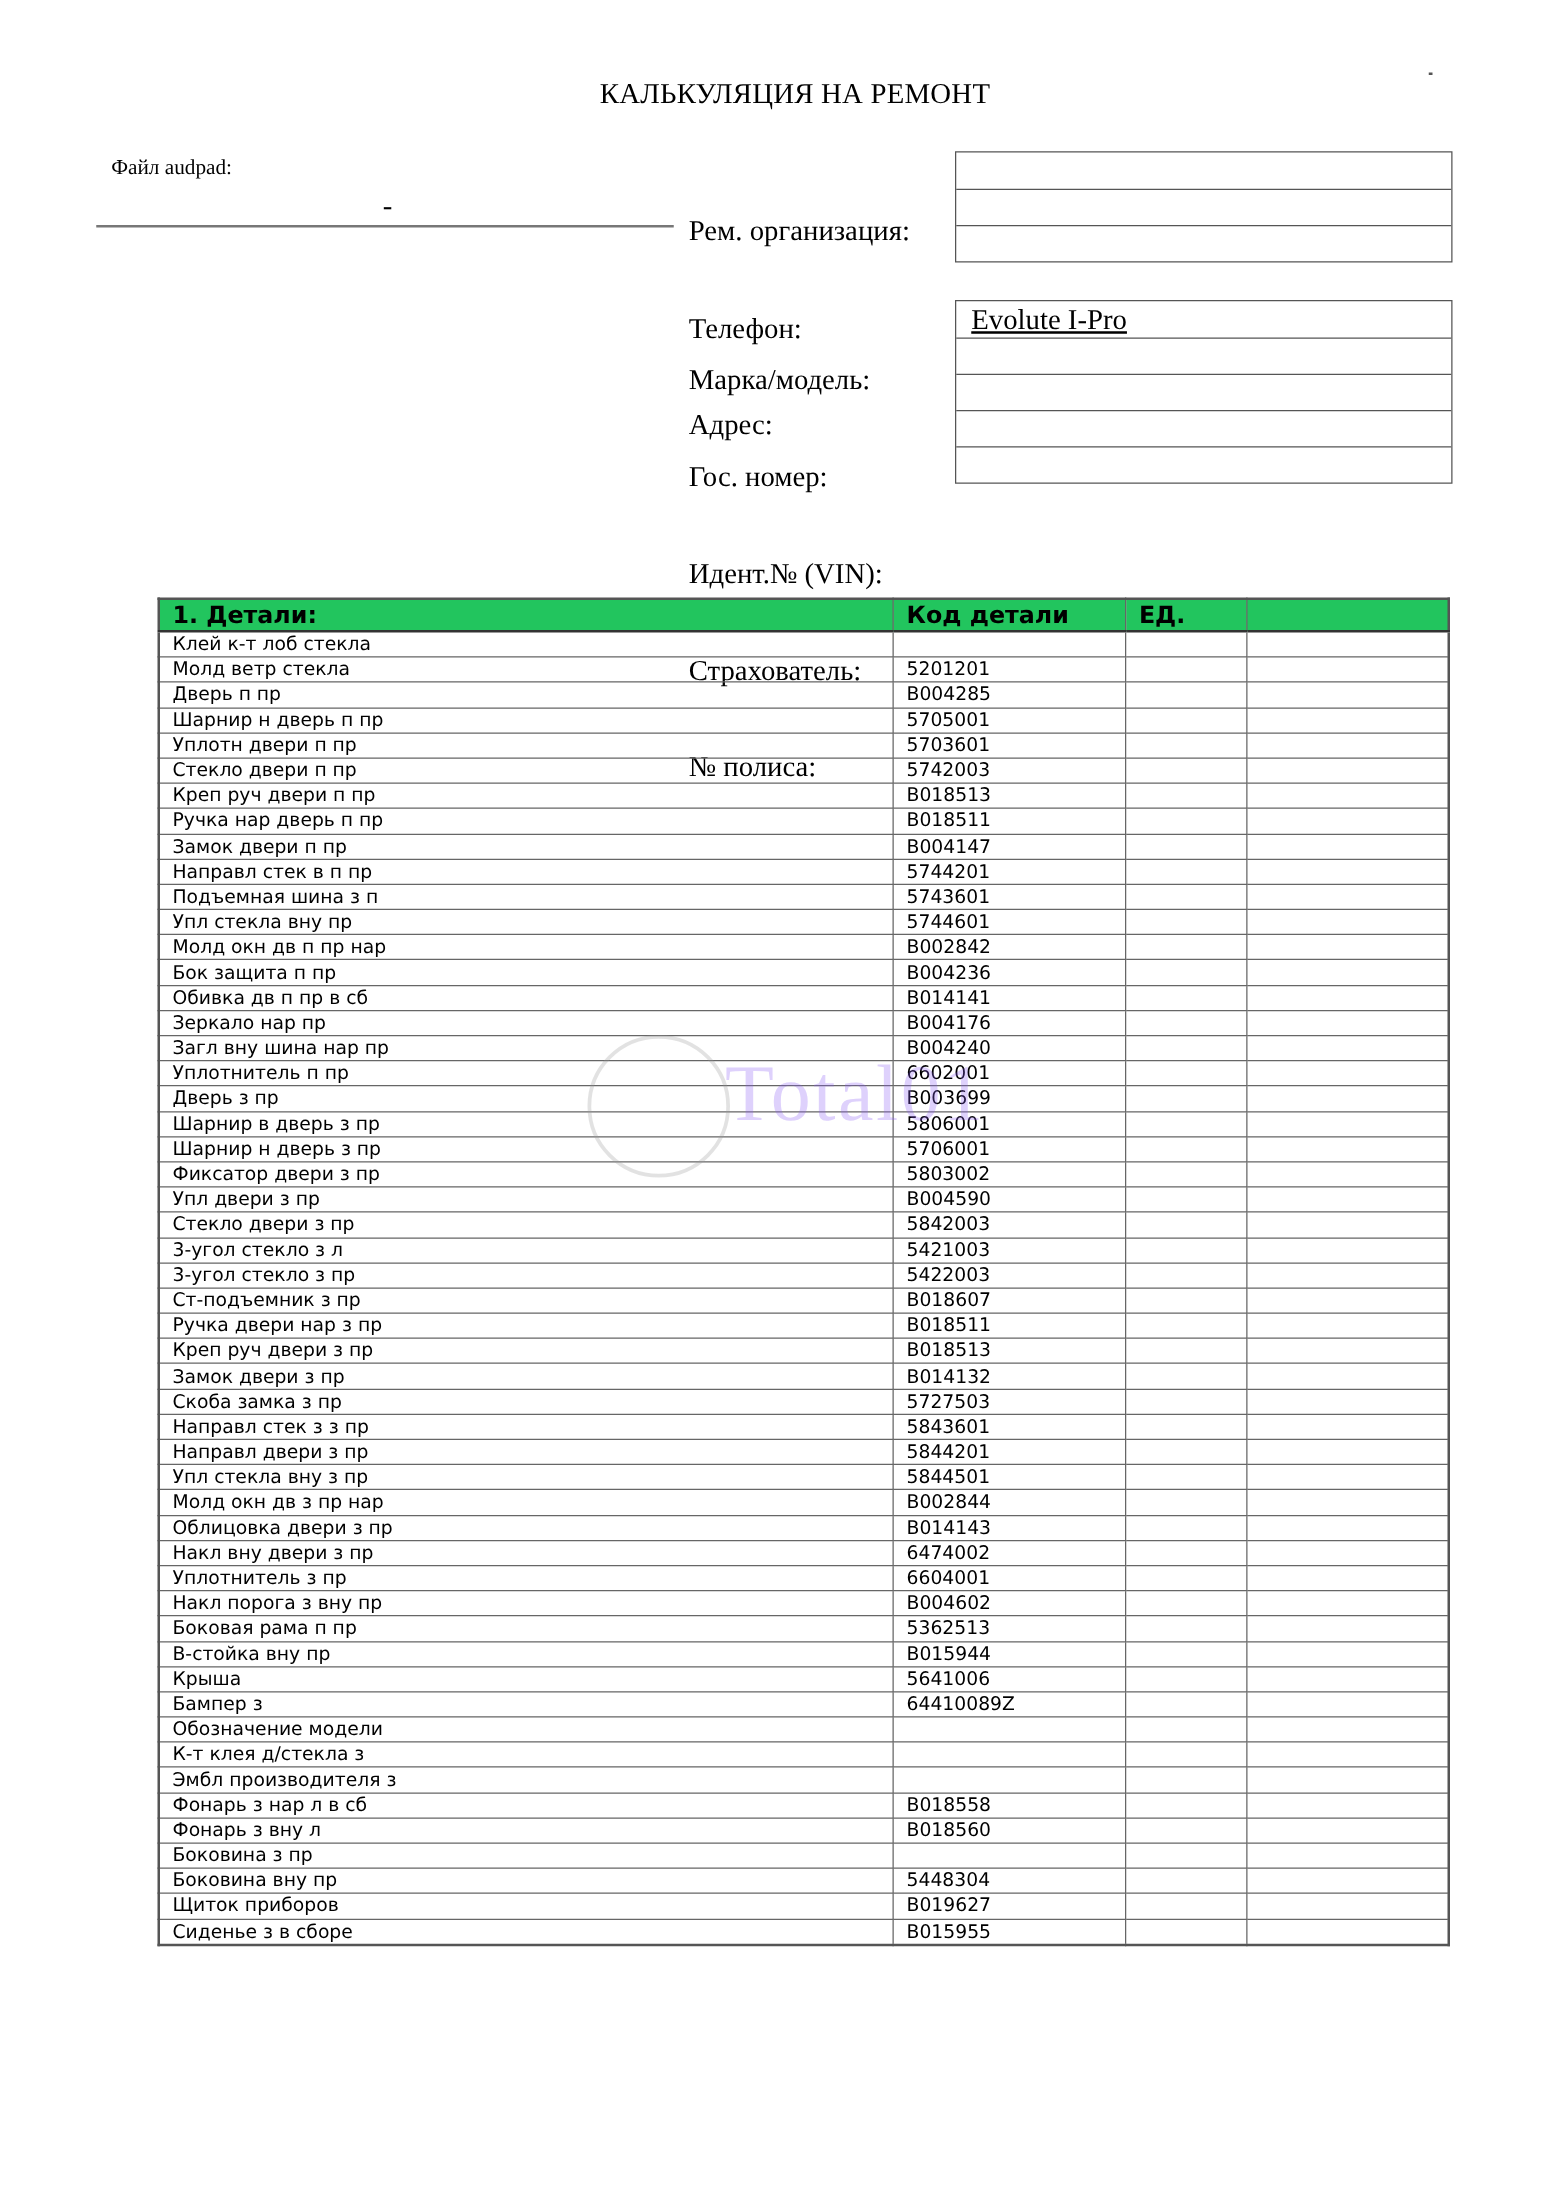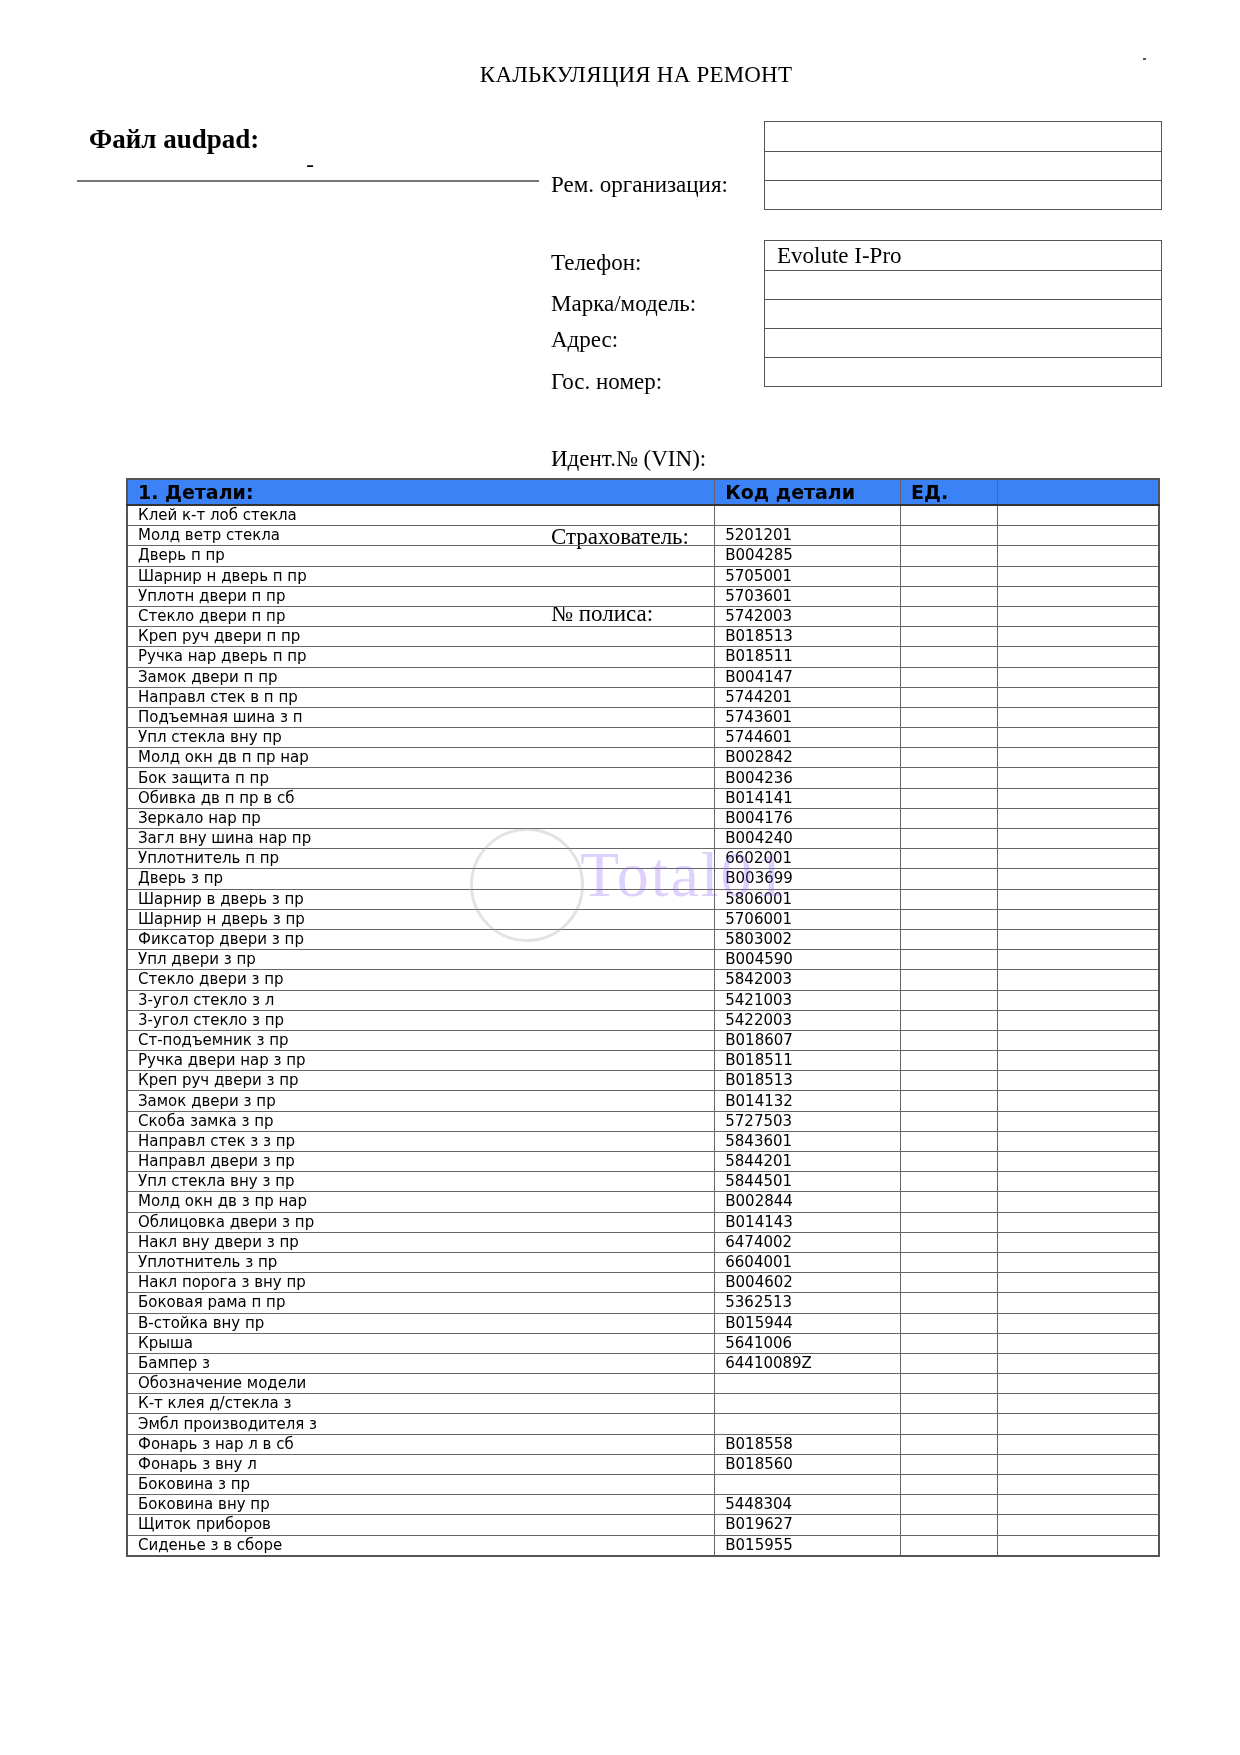--- a/index.html
+++ b/index.html
@@ -3,33 +3,33 @@
 <meta charset="utf-8">
 <style>
   html, body { margin:0; padding:0; background:#ffffff; }
   body { width:1240px; height:1755px; position:relative; overflow:hidden; color:#000; }
   .serif { font-family: "Liberation Serif", "DejaVu Serif", serif; }
   .sans { font-family: "DejaVu Sans", "Liberation Sans", sans-serif; }
 
   .title { position:absolute; top:62px; left:0; width:1240px; text-align:center; font-size:23px; letter-spacing:0.2px;padding-left:16px; }
   .corner-dot { position:absolute; left:1143px; top:58px; width:3px; height:2px; background:#555; }
 
-  .file-label { position:absolute; left:89px; top:124px; font-size:27px;font-weight:bold; }
+  .file-label { position:absolute; left:89px; top:124px; font-size:17px; }
   .file-line { position:absolute; left:77px; top:180px; width:462px; border-top:2px solid #777; }
   .file-value { position:absolute; left:300px; top:152px; font-size:23px; width:20px; text-align:center; }
 
   .labels { position:absolute; left:551px; font-size:23px; }
   .labels div { height:29.5px; line-height:29.5px;margin-top:48px; }
-  .boxes { position:absolute; left:764px; width:396px; border:1.5px solid #555; }
+  .boxes { position:absolute; left:764px; width:396px; border:1.5px solid #555;text-decoration:underline; }
   .boxes .cell { height:29px; border-top:1.5px solid #555; font-size:23px; line-height:29px; padding-left:12px; box-sizing:border-box; }
   .boxes .cell:first-child { border-top:none; }
 
   table.parts { position:absolute; left:126px; top:478px; width:1034px; border-collapse:collapse; border:2px solid #555; }
   table.parts th, table.parts td { border:1.5px solid #666; padding:0 0 0 10px; text-align:left; white-space:nowrap; }
-  table.parts th { background:#3b82f6; height:24px; font-weight:bold; font-size:19px; border-bottom:2px solid #333; }
+  table.parts th { background:#22c55e; height:24px; font-weight:bold; font-size:19px; border-bottom:2px solid #333; }
   table.parts td { height:19.2px; font-size:15px; line-height:19px; padding-top:0; padding-bottom:0; }
   col.c1 { width:589px; } col.c2 { width:186px; } col.c3 { width:97px; } col.c4 { width:162px; }
 
   .watermark { position:absolute; left:470px; top:828px; width:330px; height:110px; pointer-events:none; opacity:0.28; }
   .watermark .circle { position:absolute; left:0; top:0; width:108px; height:108px; border:3px solid #9a9a9a; border-radius:50%; }
   .watermark .text { position:absolute; left:110px; top:10px; font-size:64px; color:#8b5cf6; font-family:"Liberation Serif", serif; letter-spacing:2px; }
 </style>
 </head>
 <body class="serif">
 

